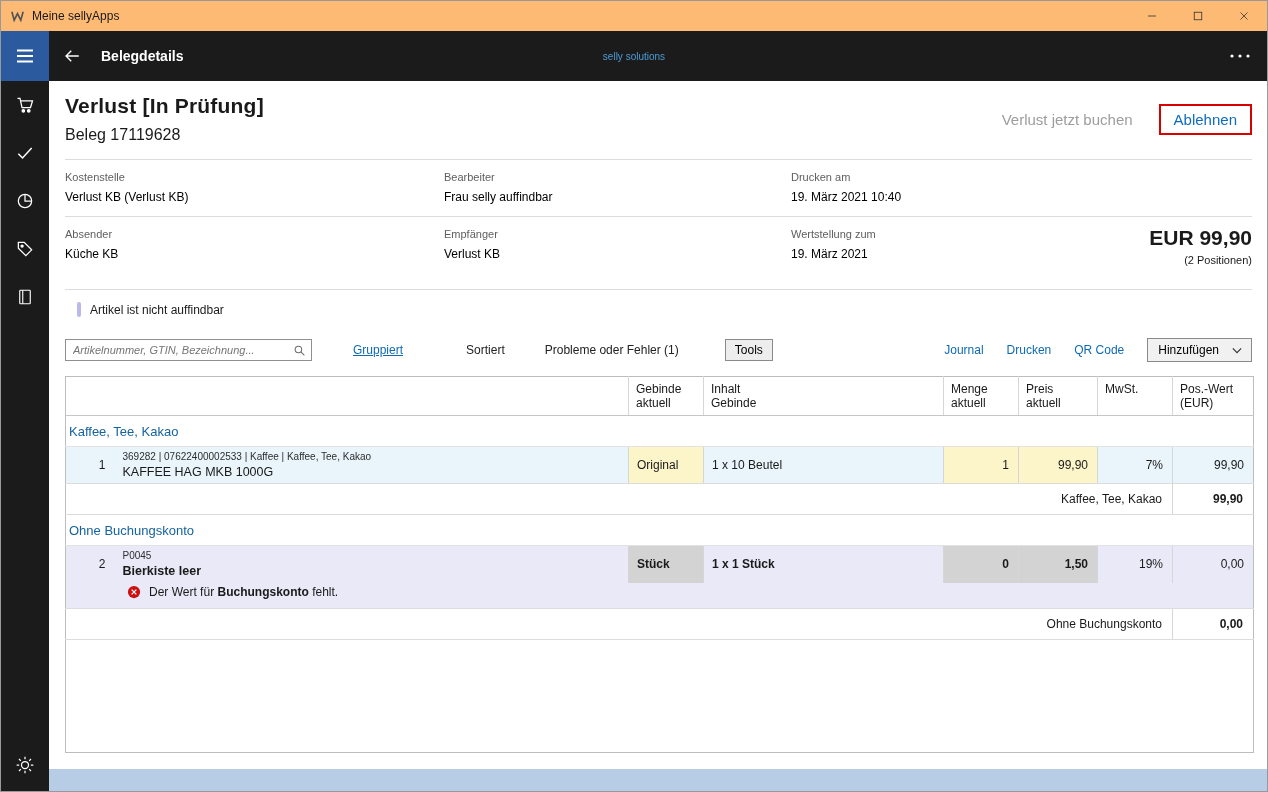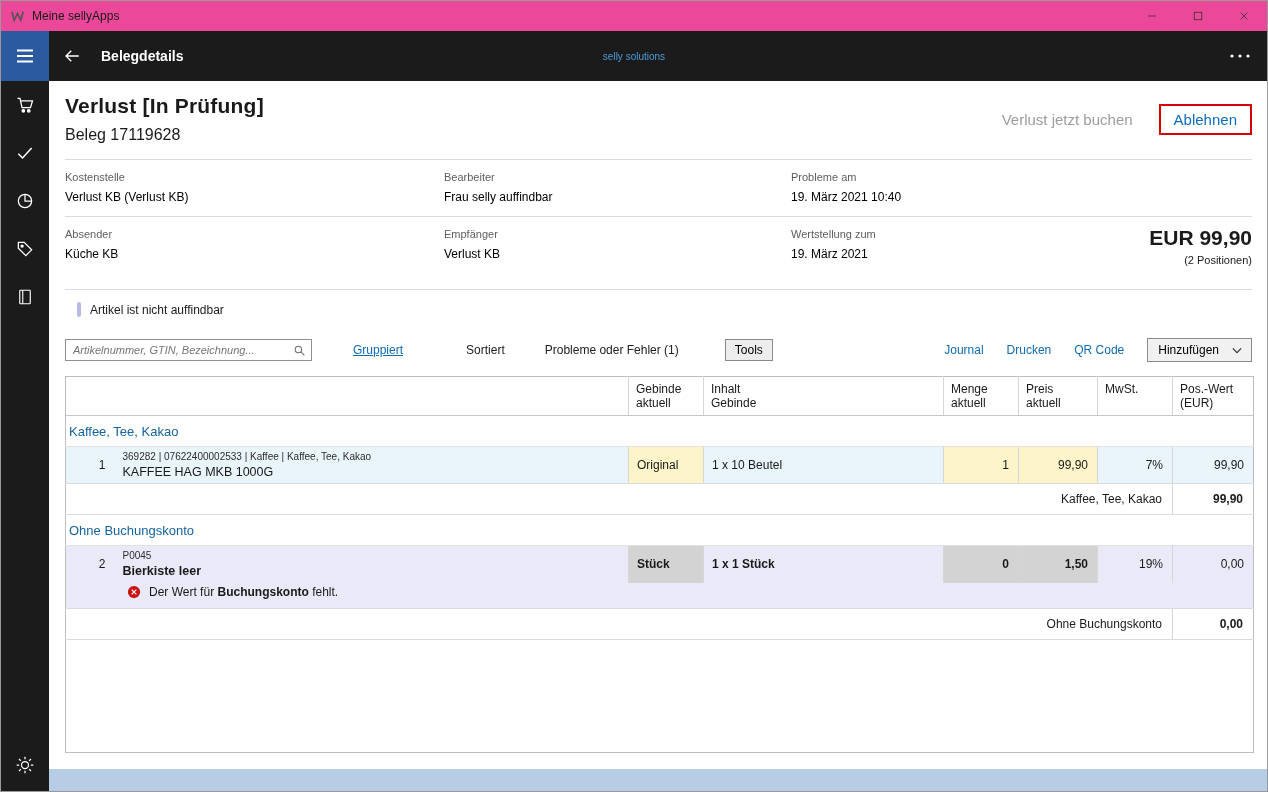--- a/index.html
+++ b/index.html
@@ -1,21 +1,21 @@
 <!DOCTYPE html>
 <html><head>
 <meta charset="utf-8">
 <style>
   * { margin:0; padding:0; box-sizing:border-box; }
   html,body { width:1268px; height:792px; }
   body { font-family:"Liberation Sans","DejaVu Sans",sans-serif; font-size:12px; color:#1a1a1a; background:#fff; overflow:hidden; }
   .window { width:1268px; height:792px; display:flex; flex-direction:column; border:1px solid #999; background:#fff; }
 
   
-  .titlebar { flex:0 0 30px; background:#ec4899; display:flex; align-items:center; }
+  .titlebar { flex:0 0 30px; background:#fdba74; display:flex; align-items:center; }
   .app-icon { margin-left:9px; display:flex; }
   .titlebar-title { font-size:12px; margin-left:7px; }
   .win-controls { margin-left:auto; display:flex; height:100%; }
   .win-btn { width:46px; height:100%; display:flex; align-items:center; justify-content:center; background:transparent; border:none; cursor:pointer; }
 
   
   .appbar { flex:0 0 50px; background:#1b1b1b; display:flex; align-items:center; position:relative; }
   .hamburger { width:48px; height:50px; background:#2b5b9e; display:flex; align-items:center; justify-content:center; cursor:pointer; flex:0 0 48px; }
   .back-btn { margin-left:13px; background:none; border:none; display:flex; cursor:pointer; }
   .appbar-title { color:#fff; font-weight:700; font-size:14px; margin-left:19px; }
@@ -207,21 +207,21 @@
       <div class="fields-row">
         <div class="field-c1">
           <div class="f-label">Kostenstelle</div>
           <div class="f-value">Verlust KB (Verlust KB)</div>
         </div>
         <div class="field-c2">
           <div class="f-label">Bearbeiter</div>
           <div class="f-value">Frau selly auffindbar</div>
         </div>
         <div class="field-c3">
-          <div class="f-label">Probleme am</div>
+          <div class="f-label">Drucken am</div>
           <div class="f-value">19. März 2021 10:40</div>
         </div>
       </div>
 
       <div class="fields-row r2">
         <div class="field-c1">
           <div class="f-label">Absender</div>
           <div class="f-value">Küche KB</div>
         </div>
         <div class="field-c2">

